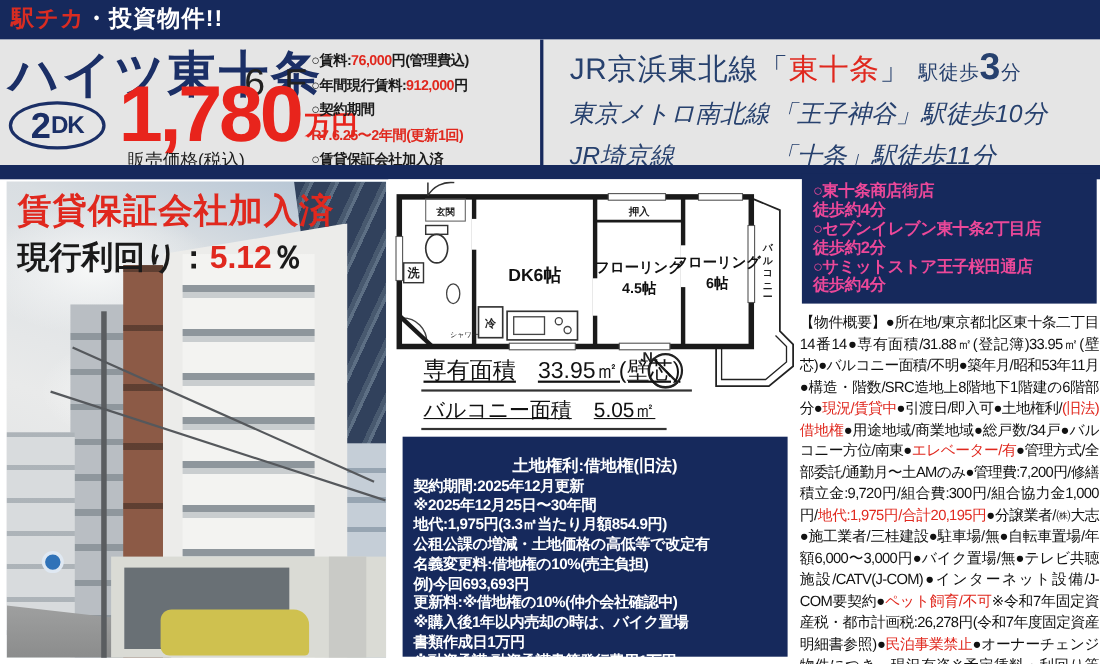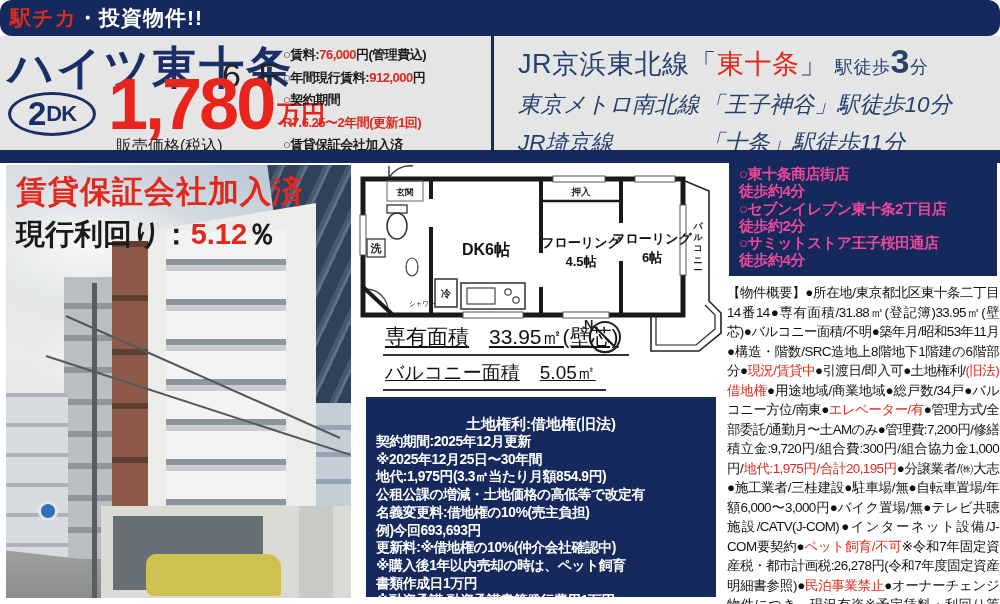--- a/index.html
+++ b/index.html
@@ -4,21 +4,21 @@
 <style>
   * { margin:0; padding:0; box-sizing:border-box; }
   html,body { background:#ffffff; }
   body { font-family:"Liberation Sans","DejaVu Sans",sans-serif; }
   .page { position:relative; width:1000px; height:604px; background:#ffffff; overflow:hidden; }
 
   .rd { color:#e0281e; }
 
   
   .top-bar { position:absolute; left:0; top:0; width:1000px; height:36px; background:#16295c;
-             color:#ffffff; font-size:21px; font-weight:bold; line-height:36px; padding-left:10px; letter-spacing:1px;border-radius:12px; }
+             color:#ffffff; font-size:21px; font-weight:bold; line-height:36px; padding-left:10px; letter-spacing:1px; }
   .top-bar .rd { color:#d92c22; }
 
   
   .header { position:absolute; left:0; top:36px; width:1000px; height:114px; background:#e5e5e5; }
   .prop-name { position:absolute; left:8px; top:2px; font-size:45px; font-weight:bold; color:#1b2f66; letter-spacing:2px; }
   .floor-label { position:absolute; left:222px; top:20px; font-size:34px; color:#222; letter-spacing:4px; }
   .badge { position:absolute; left:8px; top:56px; width:88px; height:44px; border:3px solid #1b2f66; border-radius:50%;
            display:flex; align-items:center; justify-content:center; color:#1b2f66; font-weight:bold; }
   .badge .num { font-size:33px; }
   .badge .suf { font-size:22px; letter-spacing:-1px; }
@@ -241,21 +241,21 @@
 
   <div class="land-box">
     <div class="land-title">土地権利:借地権(旧法)</div>
     <div class="land-line">契約期間:2025年12月更新</div>
     <div class="land-line">※2025年12月25日〜30年間</div>
     <div class="land-line">地代:1,975円(3.3㎡当たり月額854.9円)</div>
     <div class="land-line">公租公課の増減・土地価格の高低等で改定有</div>
     <div class="land-line">名義変更料:借地権の10%(売主負担)</div>
     <div class="land-line">例)今回693,693円</div>
     <div class="land-line">更新料:※借地権の10%(仲介会社確認中)</div>
-    <div class="land-line">※購入後1年以内売却の時は、ペット飼育</div>
+    <div class="land-line">※購入後1年以内売却の時は、バイク置場</div>
     <div class="land-line">書類作成日1万円</div>
     <div class="land-line">※融資承諾:融資承諾書等発行費用1万円</div>
   </div>
 
   <div class="stores-box">
     <div class="store-line">○東十条商店街店</div>
     <div class="store-line">徒歩約4分</div>
     <div class="store-line">○セブンイレブン東十条2丁目店</div>
     <div class="store-line">徒歩約2分</div>
     <div class="store-line">○サミットストア王子桜田通店</div>

